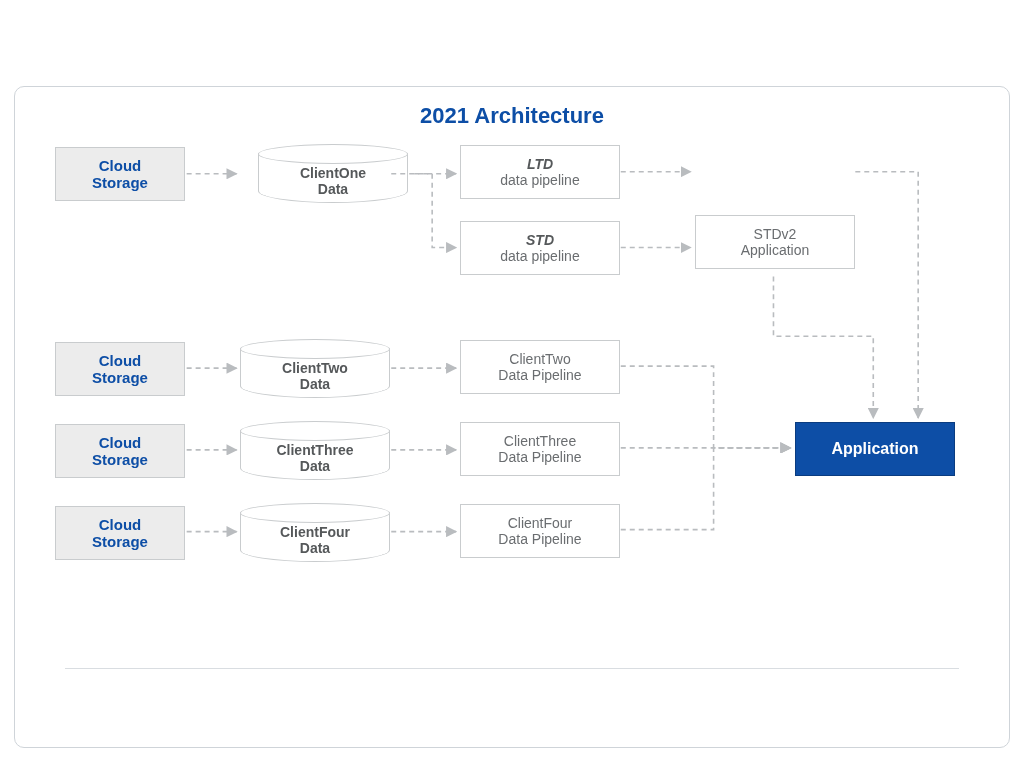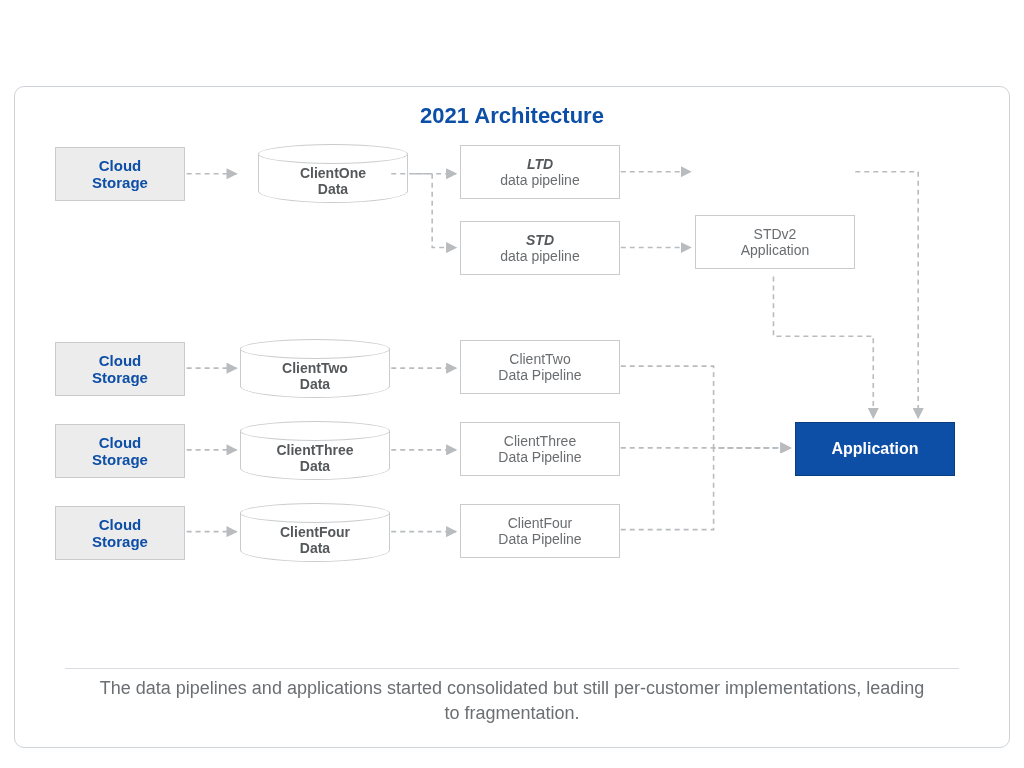--- a/index.html
+++ b/index.html
@@ -199,15 +199,14 @@
         <path d="M607 362 L777 362"></path>
         <path d="M607 444 L700 444 L700 362 L777 362"></path>
 
         <path d="M842 85 L905 85 L905 332"></path>
 
         <path d="M760 190 L760 250 L860 250 L860 332"></path>
       </g>
     </svg>
 
     <div class="caption-sep"></div>
-    <div class="caption">The data pipelines and applications started consolidated but still per-customer implementations, leading to fragmentation.</div>
   </div>
 </div>
 
 </body></html>

